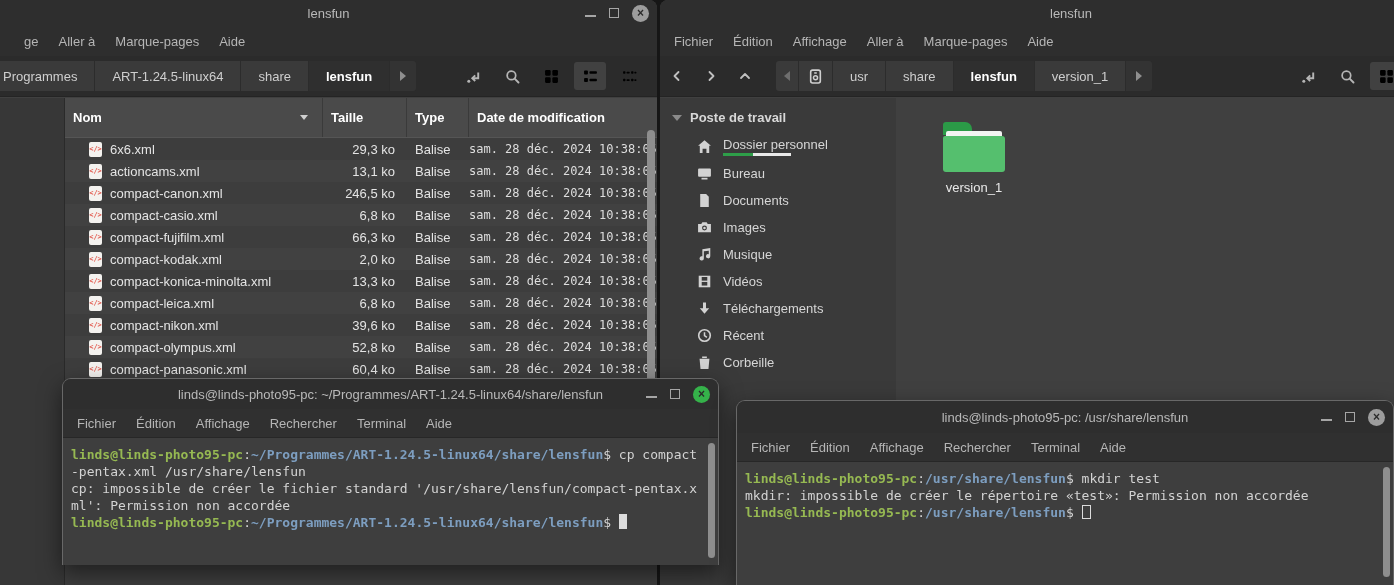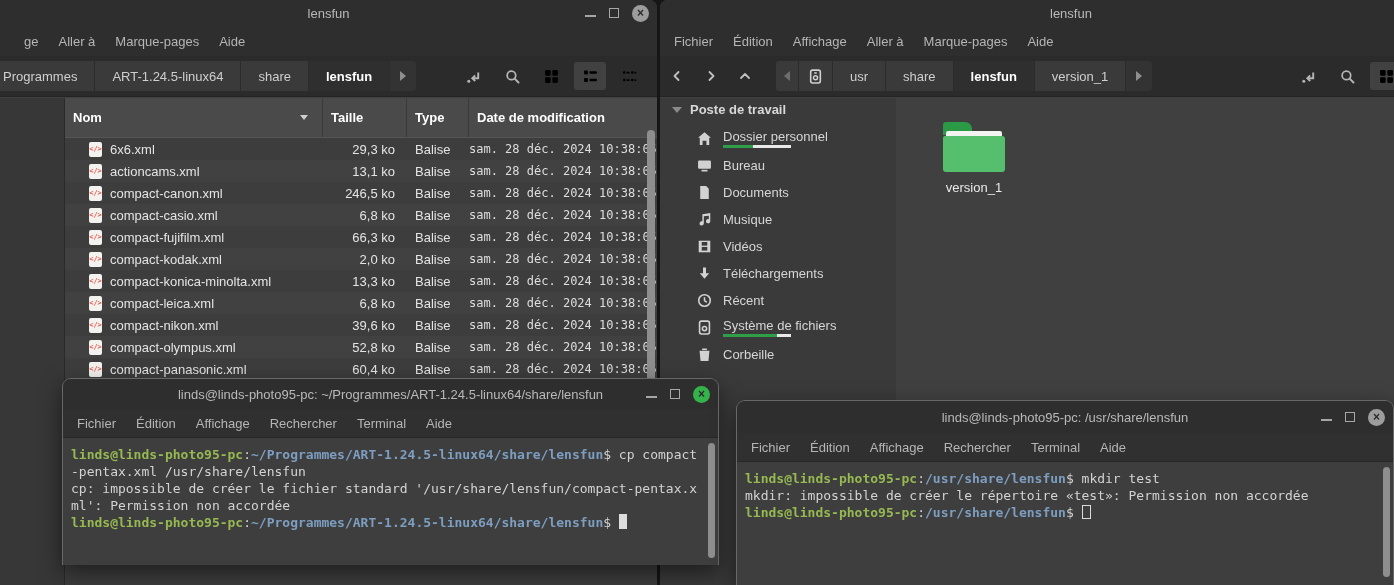--- a/index.html
+++ b/index.html
@@ -65,21 +65,21 @@
   .fico { width:13px; height:15px; background:#f4f2ef; border-radius:2px; margin-right:8px;
           display:flex; align-items:center; justify-content:center;
           color:#e2574c; font-size:7px; font-weight:bold; font-family:"DejaVu Sans Mono",monospace; }
   .cell-size { width:84px; text-align:right; padding-right:12px; }
   .cell-type { width:62px; padding-left:8px; }
   .cell-date { width:188px; font-family:"DejaVu Sans Mono",monospace; font-size:12px; color:#dedede; }
   .vscroll { position:absolute; width:8px; border-radius:4px; background:#8e8e8e; }
 
   
   .fm2-body { position:absolute; top:98px; left:0; right:0; bottom:0; display:flex; }
-  .sidebar { width:236px; background:#3a3a3a; padding-top:0; }
+  .sidebar { width:236px; background:#3a3a3a; padding-top:8px; }
   .sheader { display:flex; align-items:center; gap:8px; padding:4px 12px 8px 12px;
              color:#d8d8d8; font-weight:bold; }
   .tri-down { width:0; height:0; border-top:6px solid #8a8a8a;
               border-left:5px solid transparent; border-right:5px solid transparent; }
   .sitem { height:27px; display:flex; align-items:center; padding-left:36px; gap:11px;
            color:#d6d6d6; }
   .sico { width:16px; height:16px; color:#d2d2d2; display:flex; align-items:center; justify-content:center; }
   .slabelwrap { display:flex; flex-direction:column; }
   .ubar { display:flex; height:3px; margin-top:1px; }
   .ubar .seg-g { background:#2e9e49; }
@@ -446,20 +446,32 @@
                 <path d="M3 1h5.5L11 3.5V13H3z" fill="currentColor"></path>
               </svg>
             </span>
             <div class="slabelwrap">
               <span>Documents</span>
             </div>
           </div>
           <div class="sitem">
             <span class="sico">
               <svg class="ic" width="15" height="15" viewBox="0 0 14 14">
+                <path d="M1 3.8h3l1-1.8h4l1 1.8h3v7.6H1z" fill="currentColor"></path>
+                <circle cx="7" cy="7.4" r="2.3" fill="#3a3a3a"></circle>
+                <circle cx="7" cy="7.4" r="1.2" fill="currentColor"></circle>
+              </svg>
+            </span>
+            <div class="slabelwrap">
+              <span>Images</span>
+            </div>
+          </div>
+          <div class="sitem">
+            <span class="sico">
+              <svg class="ic" width="15" height="15" viewBox="0 0 14 14">
                 <path d="M5 2.2 12.4 1v7.6a2 2 0 1 1-1.4-1.9V3.4L6.4 4v6.6A2 2 0 1 1 5 8.7z" fill="currentColor"></path>
               </svg>
             </span>
             <div class="slabelwrap">
               <span>Musique</span>
             </div>
           </div>
           <div class="sitem">
             <span class="sico">
               <svg class="ic" width="15" height="15" viewBox="0 0 14 14">
@@ -484,35 +496,20 @@
           </div>
           <div class="sitem">
             <span class="sico">
               <svg class="ic" width="15" height="15" viewBox="0 0 14 14">
                 <circle cx="7" cy="7" r="5.4" fill="none" stroke="currentColor" stroke-width="1.5"></circle>
                 <path d="M7 4v3.2l2.2 1.6" fill="none" stroke="currentColor" stroke-width="1.4"></path>
               </svg>
             </span>
             <div class="slabelwrap">
               <span>Récent</span>
-            </div>
-          </div>
-          <div class="sitem">
-            <span class="sico">
-              <svg class="ic" width="15" height="15" viewBox="0 0 14 14">
-                <rect x="2.4" y="1" width="9.2" height="12" rx="1.8" fill="none" stroke="currentColor" stroke-width="1.5"></rect>
-                <circle cx="7" cy="8" r="2" fill="none" stroke="currentColor" stroke-width="1.4"></circle>
-              </svg>
-            </span>
-            <div class="slabelwrap">
-              <span>Système de fichiers</span>
-              <div class="ubar">
-                <span class="seg-g" style="width: 54px;"></span>
-                <span class="seg-w" style="width: 14px;"></span>
-              </div>
             </div>
           </div>
           <div class="sitem">
             <span class="sico">
               <svg class="ic" width="15" height="15" viewBox="0 0 14 14">
                 <path d="M2.4 3.6h9.2l-.9 9.4H3.3z" fill="currentColor"></path>
                 <rect x="4.8" y="1.4" width="4.4" height="1.5" fill="currentColor"></rect>
               </svg>
             </span>
             <div class="slabelwrap">

